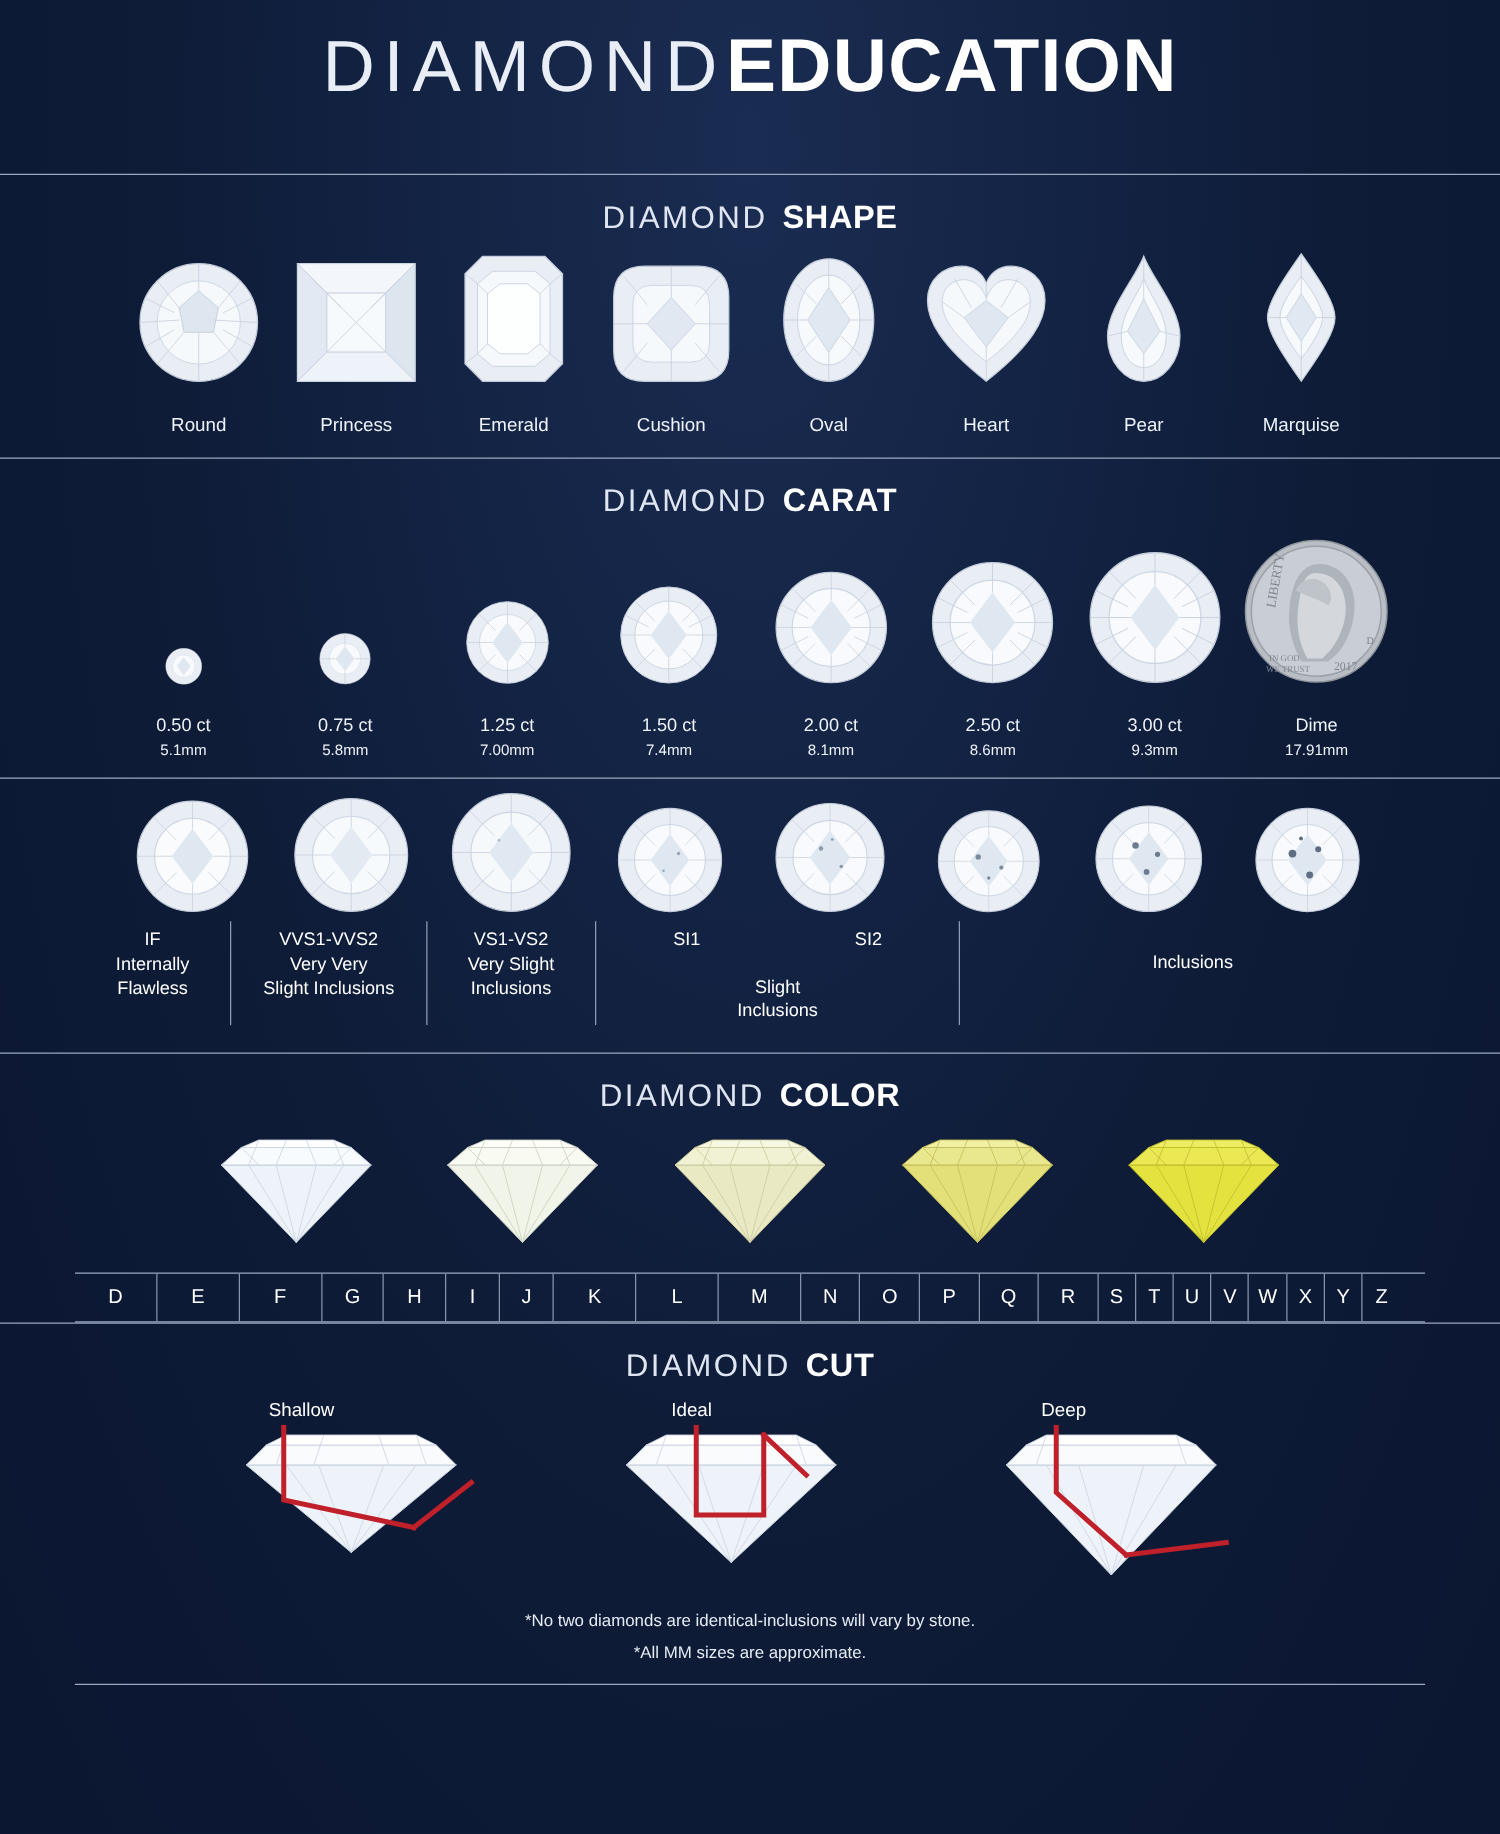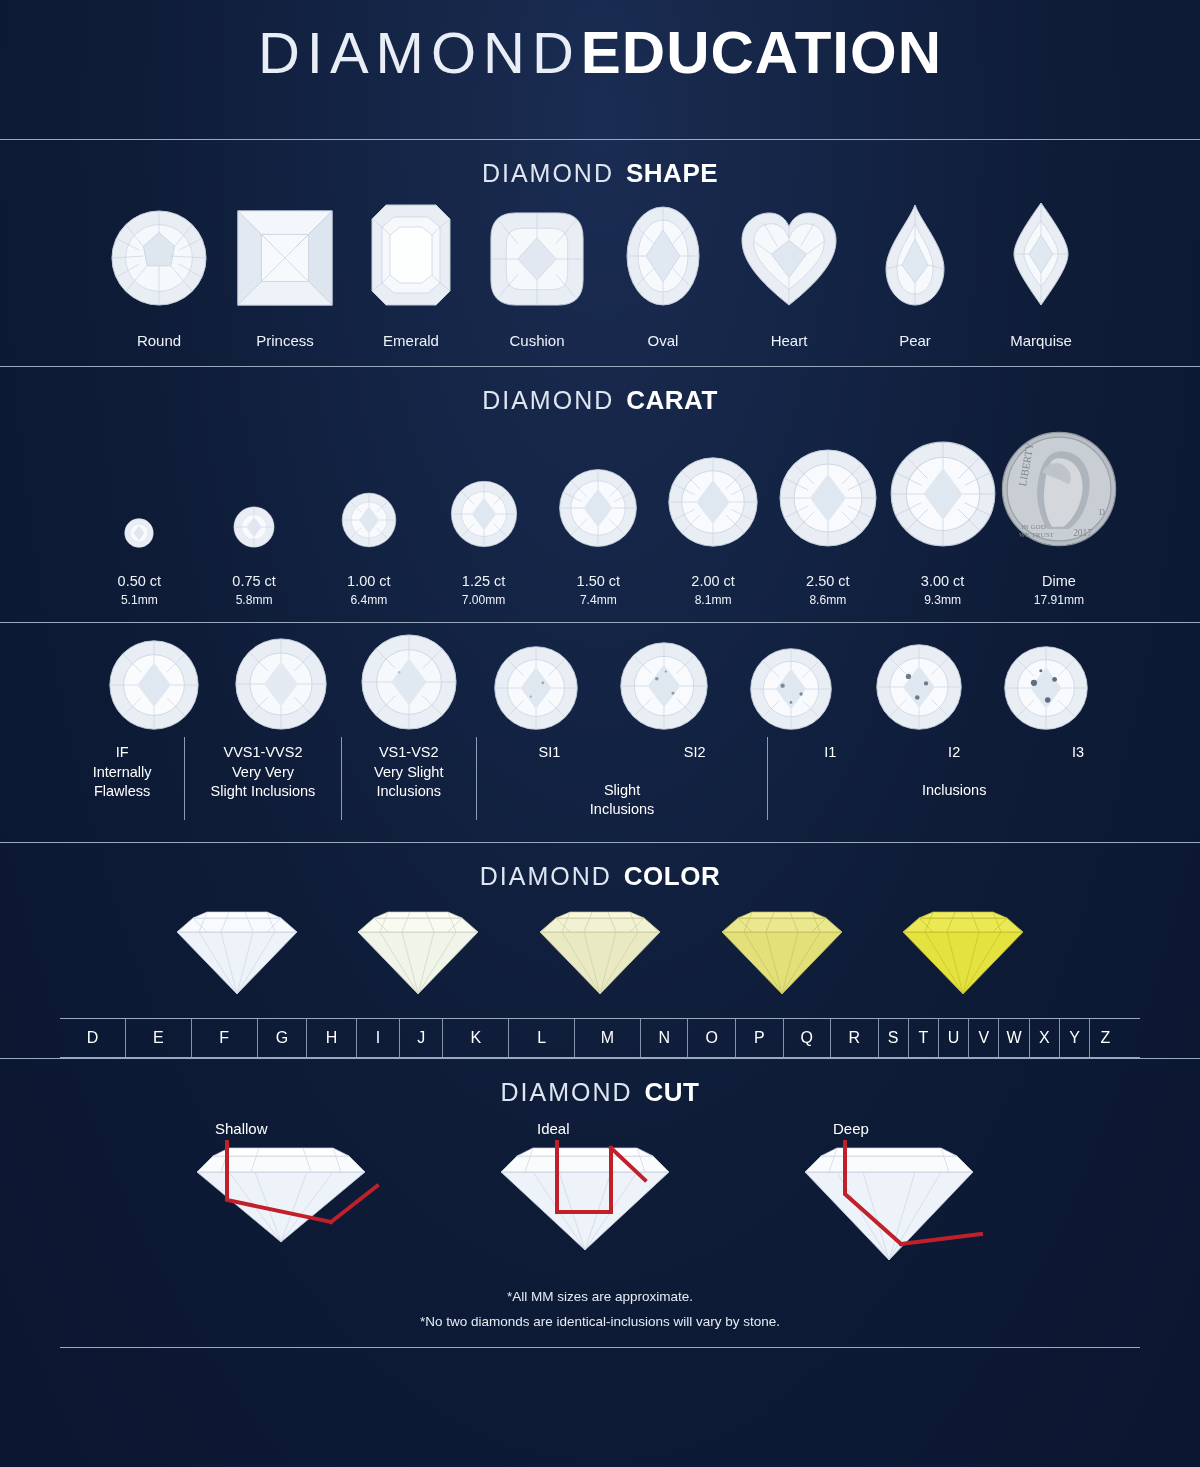--- a/index.html
+++ b/index.html
@@ -391,41 +391,20 @@
                 <line x1="50" y1="98" x2="50" y2="74"></line>
                 <line x1="2" y1="50" x2="32" y2="50"></line>
               </g>
           </svg>
           <span class="cap carat-cap">
             <span>0.75 ct</span>
             <small>5.8mm</small>
           </span>
         </div>
 
-        <div class="cell">
-          <svg width="56" height="56" viewBox="0 0 100 100">
-            <circle cx="50" cy="50" r="48" fill="#e9eef5" stroke="#c3ccda"></circle>
-            <circle cx="50" cy="50" r="32" fill="#f8fafd" stroke="#cdd6e2"></circle>
-            <polygon points="50,26 68,50 50,74 32,50" fill="#dfe7f0"></polygon>
-            <g stroke="#c8d1de" stroke-width="1">
-                <line x1="50" y1="2" x2="50" y2="26"></line>
-                <line x1="98" y1="50" x2="68" y2="50"></line>
-                <line x1="50" y1="98" x2="50" y2="74"></line>
-                <line x1="2" y1="50" x2="32" y2="50"></line>
-                <line x1="16" y1="16" x2="36" y2="36"></line>
-                <line x1="84" y1="16" x2="64" y2="36"></line>
-                <line x1="84" y1="84" x2="64" y2="64"></line>
-                <line x1="16" y1="84" x2="36" y2="64"></line>
-              </g>
-          </svg>
-          <span class="cap carat-cap">
-            <span>1.00 ct</span>
-            <small>6.4mm</small>
-          </span>
-        </div>
 
         <div class="cell">
           <svg width="68" height="68" viewBox="0 0 100 100">
             <circle cx="50" cy="50" r="48" fill="#e9eef5" stroke="#c3ccda"></circle>
             <circle cx="50" cy="50" r="33" fill="#f8fafd" stroke="#cdd6e2"></circle>
             <polygon points="50,26 68,50 50,74 32,50" fill="#dfe7f0"></polygon>
             <g stroke="#c8d1de" stroke-width="0.9">
                 <line x1="50" y1="2" x2="50" y2="26"></line>
                 <line x1="98" y1="50" x2="68" y2="50"></line>
                 <line x1="50" y1="98" x2="50" y2="74"></line>
@@ -738,25 +717,20 @@
           <div>Very Slight<br>Inclusions</div>
         </div>
         <div class="cl-group cl-sep" style="width:27%">
           <div style="display:flex;justify-content:space-around;">
             <span>SI1</span>
             <span>SI2</span>
           </div>
           <div style="margin-top:18px;">Slight<br>Inclusions</div>
         </div>
         <div class="cl-group cl-sep" style="width:34.5%">
-          <div style="display:flex;justify-content:space-around;">
-            <span>I1</span>
-            <span>I2</span>
-            <span>I3</span>
-          </div>
           <div style="margin-top:18px;">Inclusions</div>
         </div>
       </div>
     </div>
   </div>
 
   <div class="section" style="margin-top:22px;">
     <div class="frame">
       <div class="sec-title">
         <span class="t-thin">DIAMOND</span><span class="t-bold">COLOR</span>
@@ -963,20 +937,20 @@
             <g stroke="#c0202a" stroke-width="4" fill="none" stroke-linecap="square">
               <path d="M56 4 L56 56 L112 106"></path>
               <path d="M112 106 L192 96"></path>
             </g>
           </svg>
         </div>
 
       </div>
 
       <div class="footnotes">
+        <div>*No two diamonds are identical-inclusions will vary by stone.</div>
         <div>*All MM sizes are approximate.</div>
-        <div>*No two diamonds are identical-inclusions will vary by stone.</div>
       </div>
     </div>
     <div class="bottom-border" style="margin:0 60px;"></div>
   </div>
 
 </div>
 
 </body></html>

